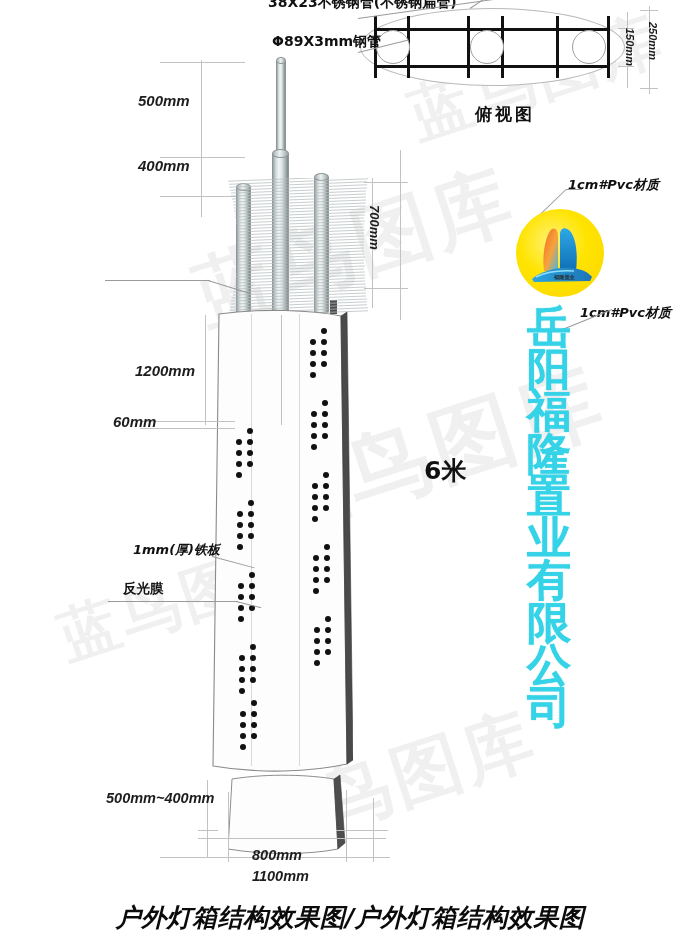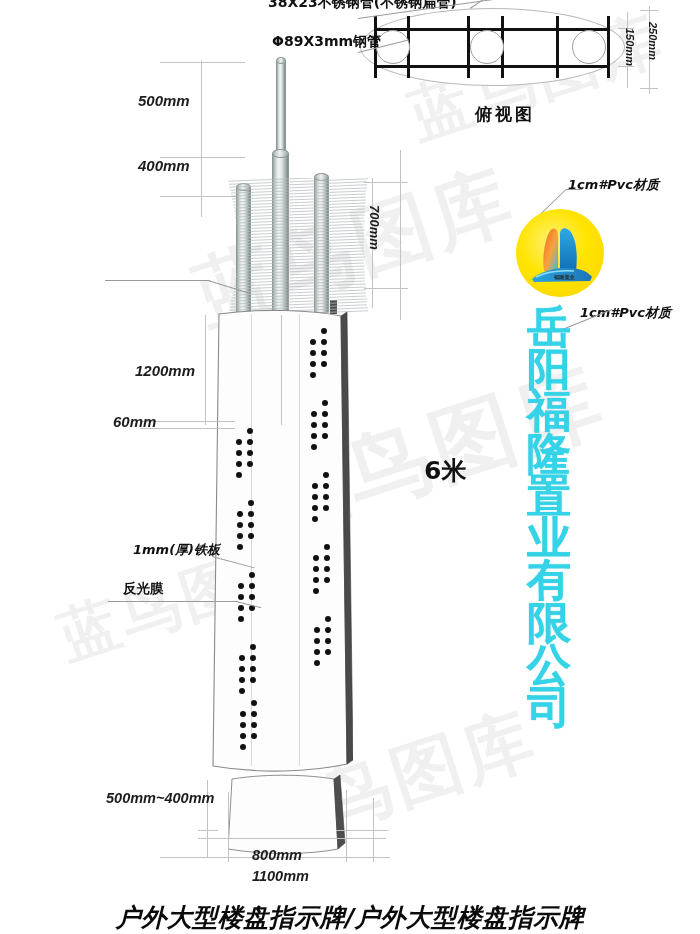--- a/index.html
+++ b/index.html
@@ -372,15 +372,15 @@
     <span>福</span>
     <span>隆</span>
     <span>置</span>
     <span>业</span>
     <span>有</span>
     <span>限</span>
     <span>公</span>
     <span>司</span>
   </div>
 
-  <div class="title" style="top:901px;font-size:25px;">户外大型楼盘指示牌/户外大型楼盘指示牌</div>
+  <div class="title" style="top:901px;font-size:25px;">户外灯箱结构效果图/户外灯箱结构效果图</div>
 
 </div>
 
 </body></html>

